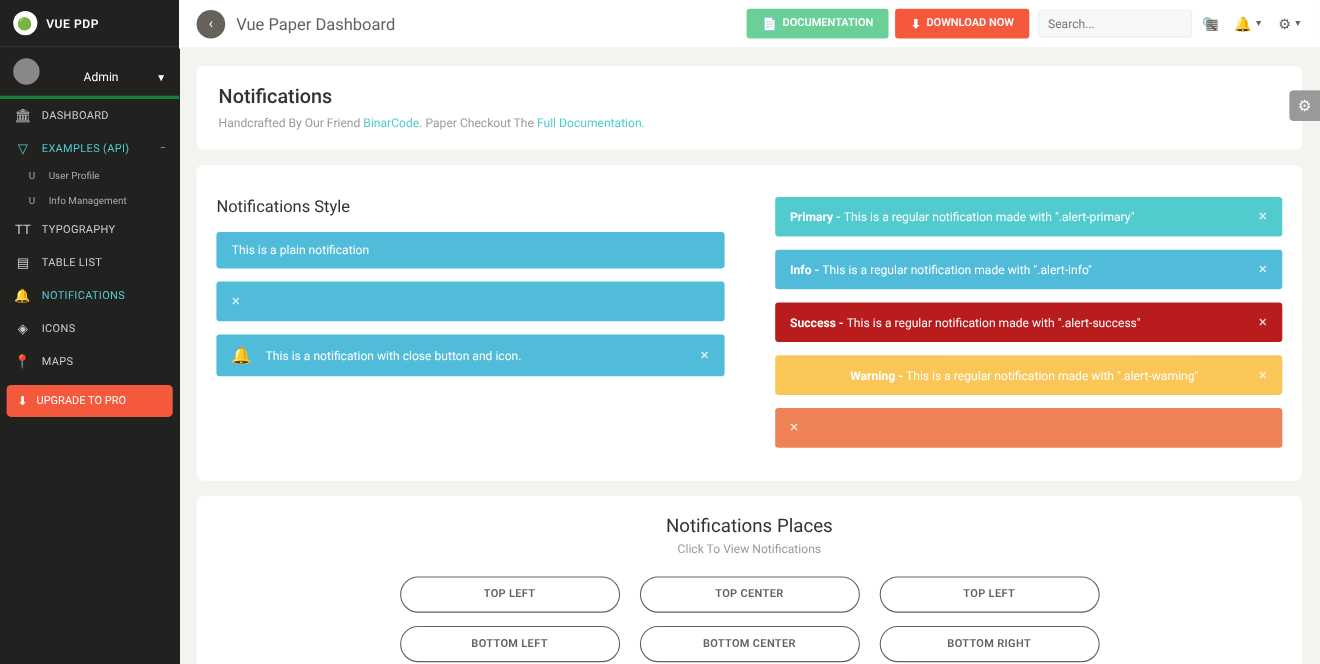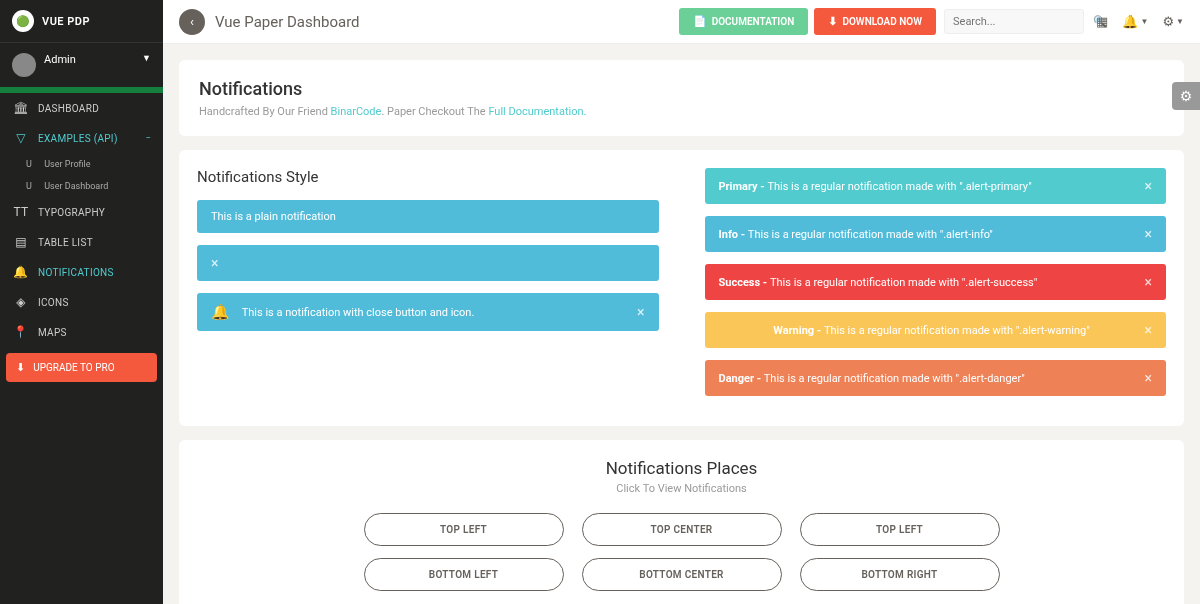--- a/index.html
+++ b/index.html
@@ -1,21 +1,21 @@
 <!DOCTYPE html>
 <html><head>
 <meta charset="utf-8">
 <style>
 * { margin: 0; padding: 0; box-sizing: border-box; font-family: -apple-system, BlinkMacSystemFont, "Segoe UI", Roboto, sans-serif; }
 body { background: #f4f3ef; display: flex; height: 604px; width: 1200px; overflow: hidden; }
 .sidebar { width: 163px; background: #212120; color: #fff; height: 100%; overflow-y: auto; flex-shrink: 0; }
 .logo { display: flex; align-items: center; padding: 10px 12px; border-bottom: 1px solid #333; }
 .logo-icon { width: 22px; height: 22px; border-radius: 50%; background: #fff; display: flex; align-items: center; justify-content: center; margin-right: 8px; font-size: 11px; }
 .logo-text { font-size: 11px; font-weight: 600; letter-spacing: 0.5px; }
-.admin-row { display: flex; align-items: flex-start; padding: 10px 12px; border-bottom: 6px solid #15803d; cursor: pointer; }
+.admin-row { display: flex; align-items: flex-end; padding: 10px 12px; border-bottom: 3px solid #15803d; cursor: pointer; gap: 32px; }
 .avatar { width: 24px; height: 24px; border-radius: 50%; background: #888; margin-right: 8px; }
 .admin-text { font-size: 11px; flex: 1; }
 .caret { font-size: 9px; }
 .nav-item { display: flex; align-items: center; padding: 8px 12px; font-size: 10px; cursor: pointer; color: #ccc; text-transform: uppercase; letter-spacing: 0.3px; }
 .nav-item.active { color: #51cbce; }
 .nav-item .icon { width: 18px; margin-right: 8px; font-size: 12px; text-align: center; }
 .sub-item { padding: 6px 12px 6px 22px; font-size: 9px; color: #aaa; cursor: pointer; }
 .sub-item .si-icon { display: inline-block; width: 14px; text-align: center; margin-right: 6px; font-size: 9px; }
 .upgrade-btn { margin: 6px 6px; background: #f5593d; border-radius: 4px; padding: 8px 10px; font-size: 10px; color: #fff; text-align: left; cursor: pointer; display: flex; align-items: center; }
 .upgrade-btn .icon { margin-right: 8px; font-size: 11px; }
@@ -34,31 +34,31 @@
 .search-box .si { color: #999; font-size: 11px; }
 .top-icons { display: flex; align-items: center; gap: 14px; margin-left: 12px; color: #66615b; }
 .top-icons .ti { font-size: 13px; cursor: pointer; display: flex; align-items: center; gap: 2px; }
 .settings-fab { position: absolute; right: 0; top: 82px; background: #999; color: #fff; width: 28px; height: 28px; border-radius: 4px 0 0 4px; display: flex; align-items: center; justify-content: center; cursor: pointer; font-size: 14px; }
 .content { padding: 16px; }
 .page-head { background: #fff; padding: 18px 20px; border-radius: 6px; margin-bottom: 14px; }
 .page-head h2 { font-size: 18px; color: #333; font-weight: 500; margin-bottom: 6px; }
 .page-head p { font-size: 11px; color: #9a9a9a; }
 .page-head a { color: #51cbce; text-decoration: none; }
 .card { background: #fff; border-radius: 6px; padding: 18px; margin-bottom: 14px; }
-.row2 { display: flex; gap: 46px; }
+.row2 { display: flex; gap: 46px; margin-top: 11px; }
 .col { flex: 1; }
 .col h3 { font-size: 15px; color: #333; font-weight: 400; margin-bottom: 14px; }
 .alert { padding: 10px 14px; border-radius: 3px; font-size: 11px; color: #fff; margin-bottom: 12px; display: flex; align-items: center; }
 .alert .msg { flex: 1; }
 .alert .close { cursor: pointer; font-size: 14px; opacity: 0.8; }
 .alert .ai { margin-right: 12px; font-size: 15px; }
 .alert-plain { background: #51bcda; }
 .alert-info { background: #51bcda; }
 .alert-primary { background: #51cbce; }
-.alert-success { background: #ef4444; }
+.alert-success { background: #b91c1c; }
 .alert-warning { background: #fbc658; text-align: center; }
 .alert-danger { background: #ef8157; }
 .places { text-align: center; }
 .places h3 { font-size: 17px; color: #333; font-weight: 400; margin-bottom: 4px; }
 .places p { font-size: 11px; color: #9a9a9a; margin-bottom: 18px; }
 .btn-grid { display: flex; flex-direction: column; gap: 12px; align-items: center; }
 .btn-row { display: flex; gap: 18px; }
 .place-btn { border: 1px solid #66615b; background: #fff; border-radius: 20px; padding: 10px 0; width: 200px; font-size: 10px; text-align: center; cursor: pointer; color: #66615b; font-weight: 600; letter-spacing: 0.3px; }
 </style>
 </head>
@@ -82,21 +82,21 @@
     <span class="icon">▽</span>
     <span style="flex:1">EXAMPLES (API)</span>
     <span style="font-size:9px">−</span>
   </div>
   <div class="sub-item">
     <span class="si-icon">U</span>
     <span>User Profile</span>
   </div>
   <div class="sub-item">
     <span class="si-icon">U</span>
-    <span>User Dashboard</span>
+    <span>Info Management</span>
   </div>
   <div class="nav-item">
     <span class="icon">Tт</span>
     <span>TYPOGRAPHY</span>
   </div>
   <div class="nav-item">
     <span class="icon">▤</span>
     <span>TABLE LIST</span>
   </div>
   <div class="nav-item active nav-arrow">
@@ -181,21 +181,20 @@
           </div>
           <div class="alert alert-success">
             <span class="msg"><b>Success - </b><span>This is a regular notification made with ".alert-success"</span></span>
             <span class="close">×</span>
           </div>
           <div class="alert alert-warning">
             <span class="msg"><b>Warning - </b><span>This is a regular notification made with ".alert-warning"</span></span>
             <span class="close">×</span>
           </div>
           <div class="alert alert-danger">
-            <span class="msg"><b>Danger - </b><span>This is a regular notification made with ".alert-danger"</span></span>
             <span class="close">×</span>
           </div>
         </div>
       </div>
     </div>
 
     <div class="card places">
       <h3>Notifications Places</h3>
       <p>Click To View Notifications</p>
       <div class="btn-grid">

